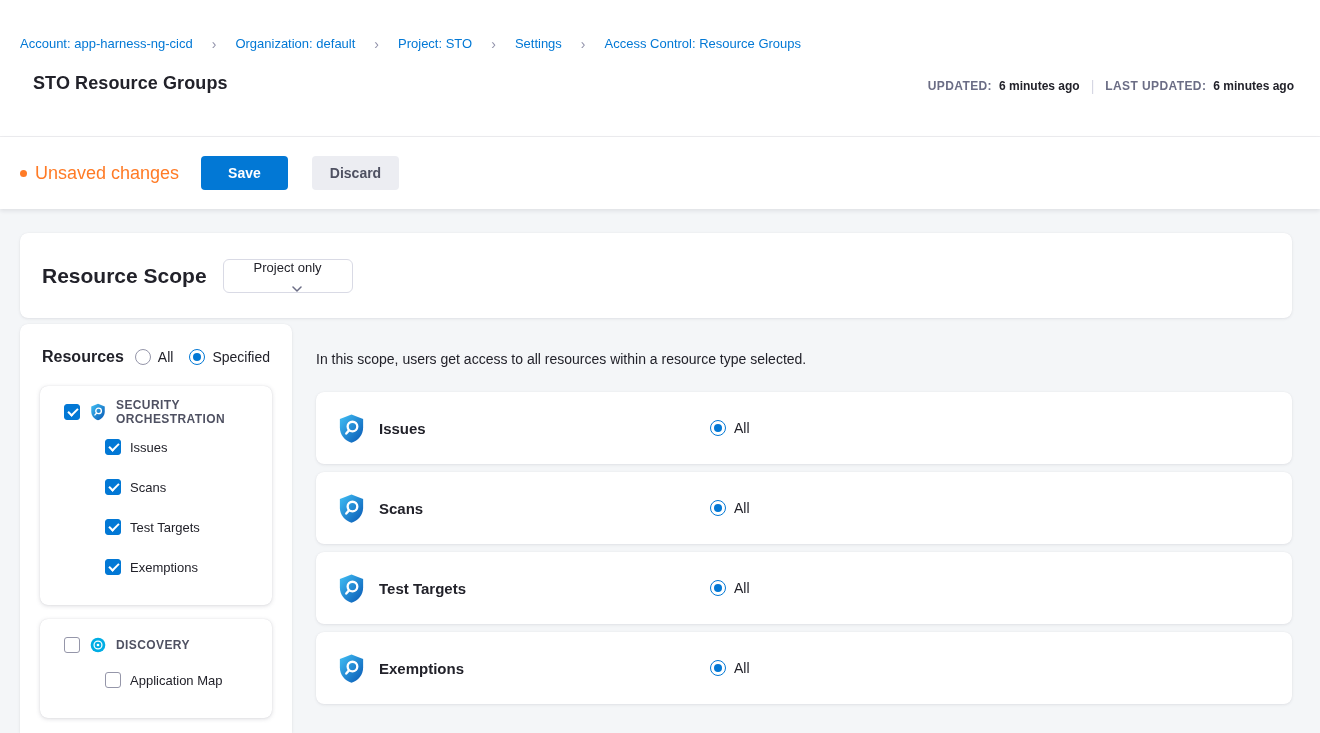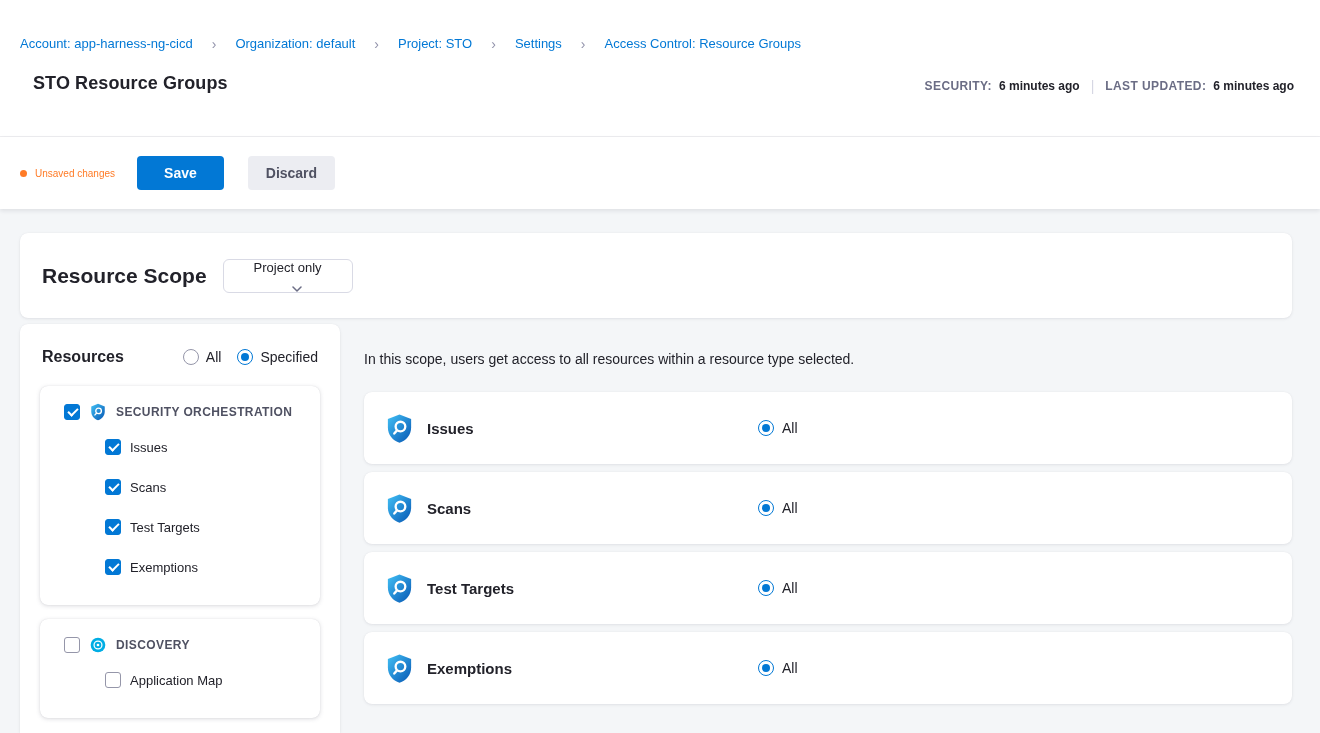--- a/index.html
+++ b/index.html
@@ -36,21 +36,21 @@
     align-items:center;
     justify-content:space-between;
     padding:0 24px 0 20px;
     box-shadow:0 2px 4px rgba(40,41,61,0.10);
     position:relative;
     z-index:2;
   }
   .toolbar-desc { font-size:14px; color:#22222a; }
   .toolbar-right { display:flex; align-items:center; }
   .unsaved-dot { width:7px; height:7px; border-radius:50%; background:#ff7b26; margin-right:8px; }
-  .unsaved-text { color:#ff7b26; font-size:10px; margin-right:22px; }
+  .unsaved-text { color:#ff7b26; font-size:18px; margin-right:22px; }
   .btn { border:none; border-radius:4px; height:34px; font-size:14px; font-weight:700; cursor:pointer;
          font-family:"Liberation Sans", sans-serif; }
   .btn-primary { background:#0278d5; color:#ffffff; padding:0 27px; }
   .btn-secondary { background:#ecedf2; color:#4f5162; padding:8px 18px; margin-left:24px; }
 
   
   .main { padding:24px 28px 0 20px; }
   .card {
     background:#ffffff;
     border-radius:8px;
@@ -62,21 +62,21 @@
     margin-left:16px; height:34px; min-width:130px;
     border:1px solid #d9dae5; border-radius:6px; background:#fff;
     display:flex; align-items:center; justify-content:space-between;
     padding:0 11px; font-size:13px; color:#22222a; cursor:pointer;flex-direction:column;
   }
   .scope-select .chev { margin-left:18px; display:flex; }
 
   .columns { display:flex; gap:24px; margin-top:6px; align-items:flex-start; }
 
   
-  .resources-card { width:320px; height:409px; overflow:hidden; border-radius:8px 8px 0 0; }
+  .resources-card { width:272px; height:409px; overflow:hidden; border-radius:8px 8px 0 0; }
   .resources-header { display:flex; align-items:center; justify-content:space-between; padding:24px 22px 10px 22px; }
   .resources-title { font-size:16px; font-weight:700; }
   .radio-group { display:flex; align-items:center; gap:16px; }
   .radio-item { display:flex; align-items:center; gap:7px; cursor:pointer; font-size:14px; color:#22222a; }
   .radio { width:16px; height:16px; border-radius:50%; border:1.5px solid #9596a9; background:#fff; position:relative; flex:0 0 16px; }
   .radio.checked { border-color:#0278d5; }
   .radio.checked::after { content:""; position:absolute; left:50%; top:50%; width:8px; height:8px;
     margin:-4px 0 0 -4px; border-radius:50%; background:#0278d5; }
 
   .group-card {
@@ -120,21 +120,21 @@
     <span class="crumb-sep">›</span>
     <a class="crumb">Project: STO</a>
     <span class="crumb-sep">›</span>
     <a class="crumb">Settings</a>
     <span class="crumb-sep">›</span>
     <a class="crumb">Access Control: Resource Groups</a>
   </nav>
   <div class="title-row">
     <h1 class="page-title">STO Resource Groups</h1>
     <div class="meta">
-      <span class="meta-label">SECURITY:</span>
+      <span class="meta-label">UPDATED:</span>
       <span class="meta-value">6 minutes ago</span>
       <span class="meta-divider">|</span>
       <span class="meta-label">LAST UPDATED:</span>
       <span class="meta-value">6 minutes ago</span>
     </div>
   </div>
 </header>
 
 <div class="toolbar">
   <div class="toolbar-right">

